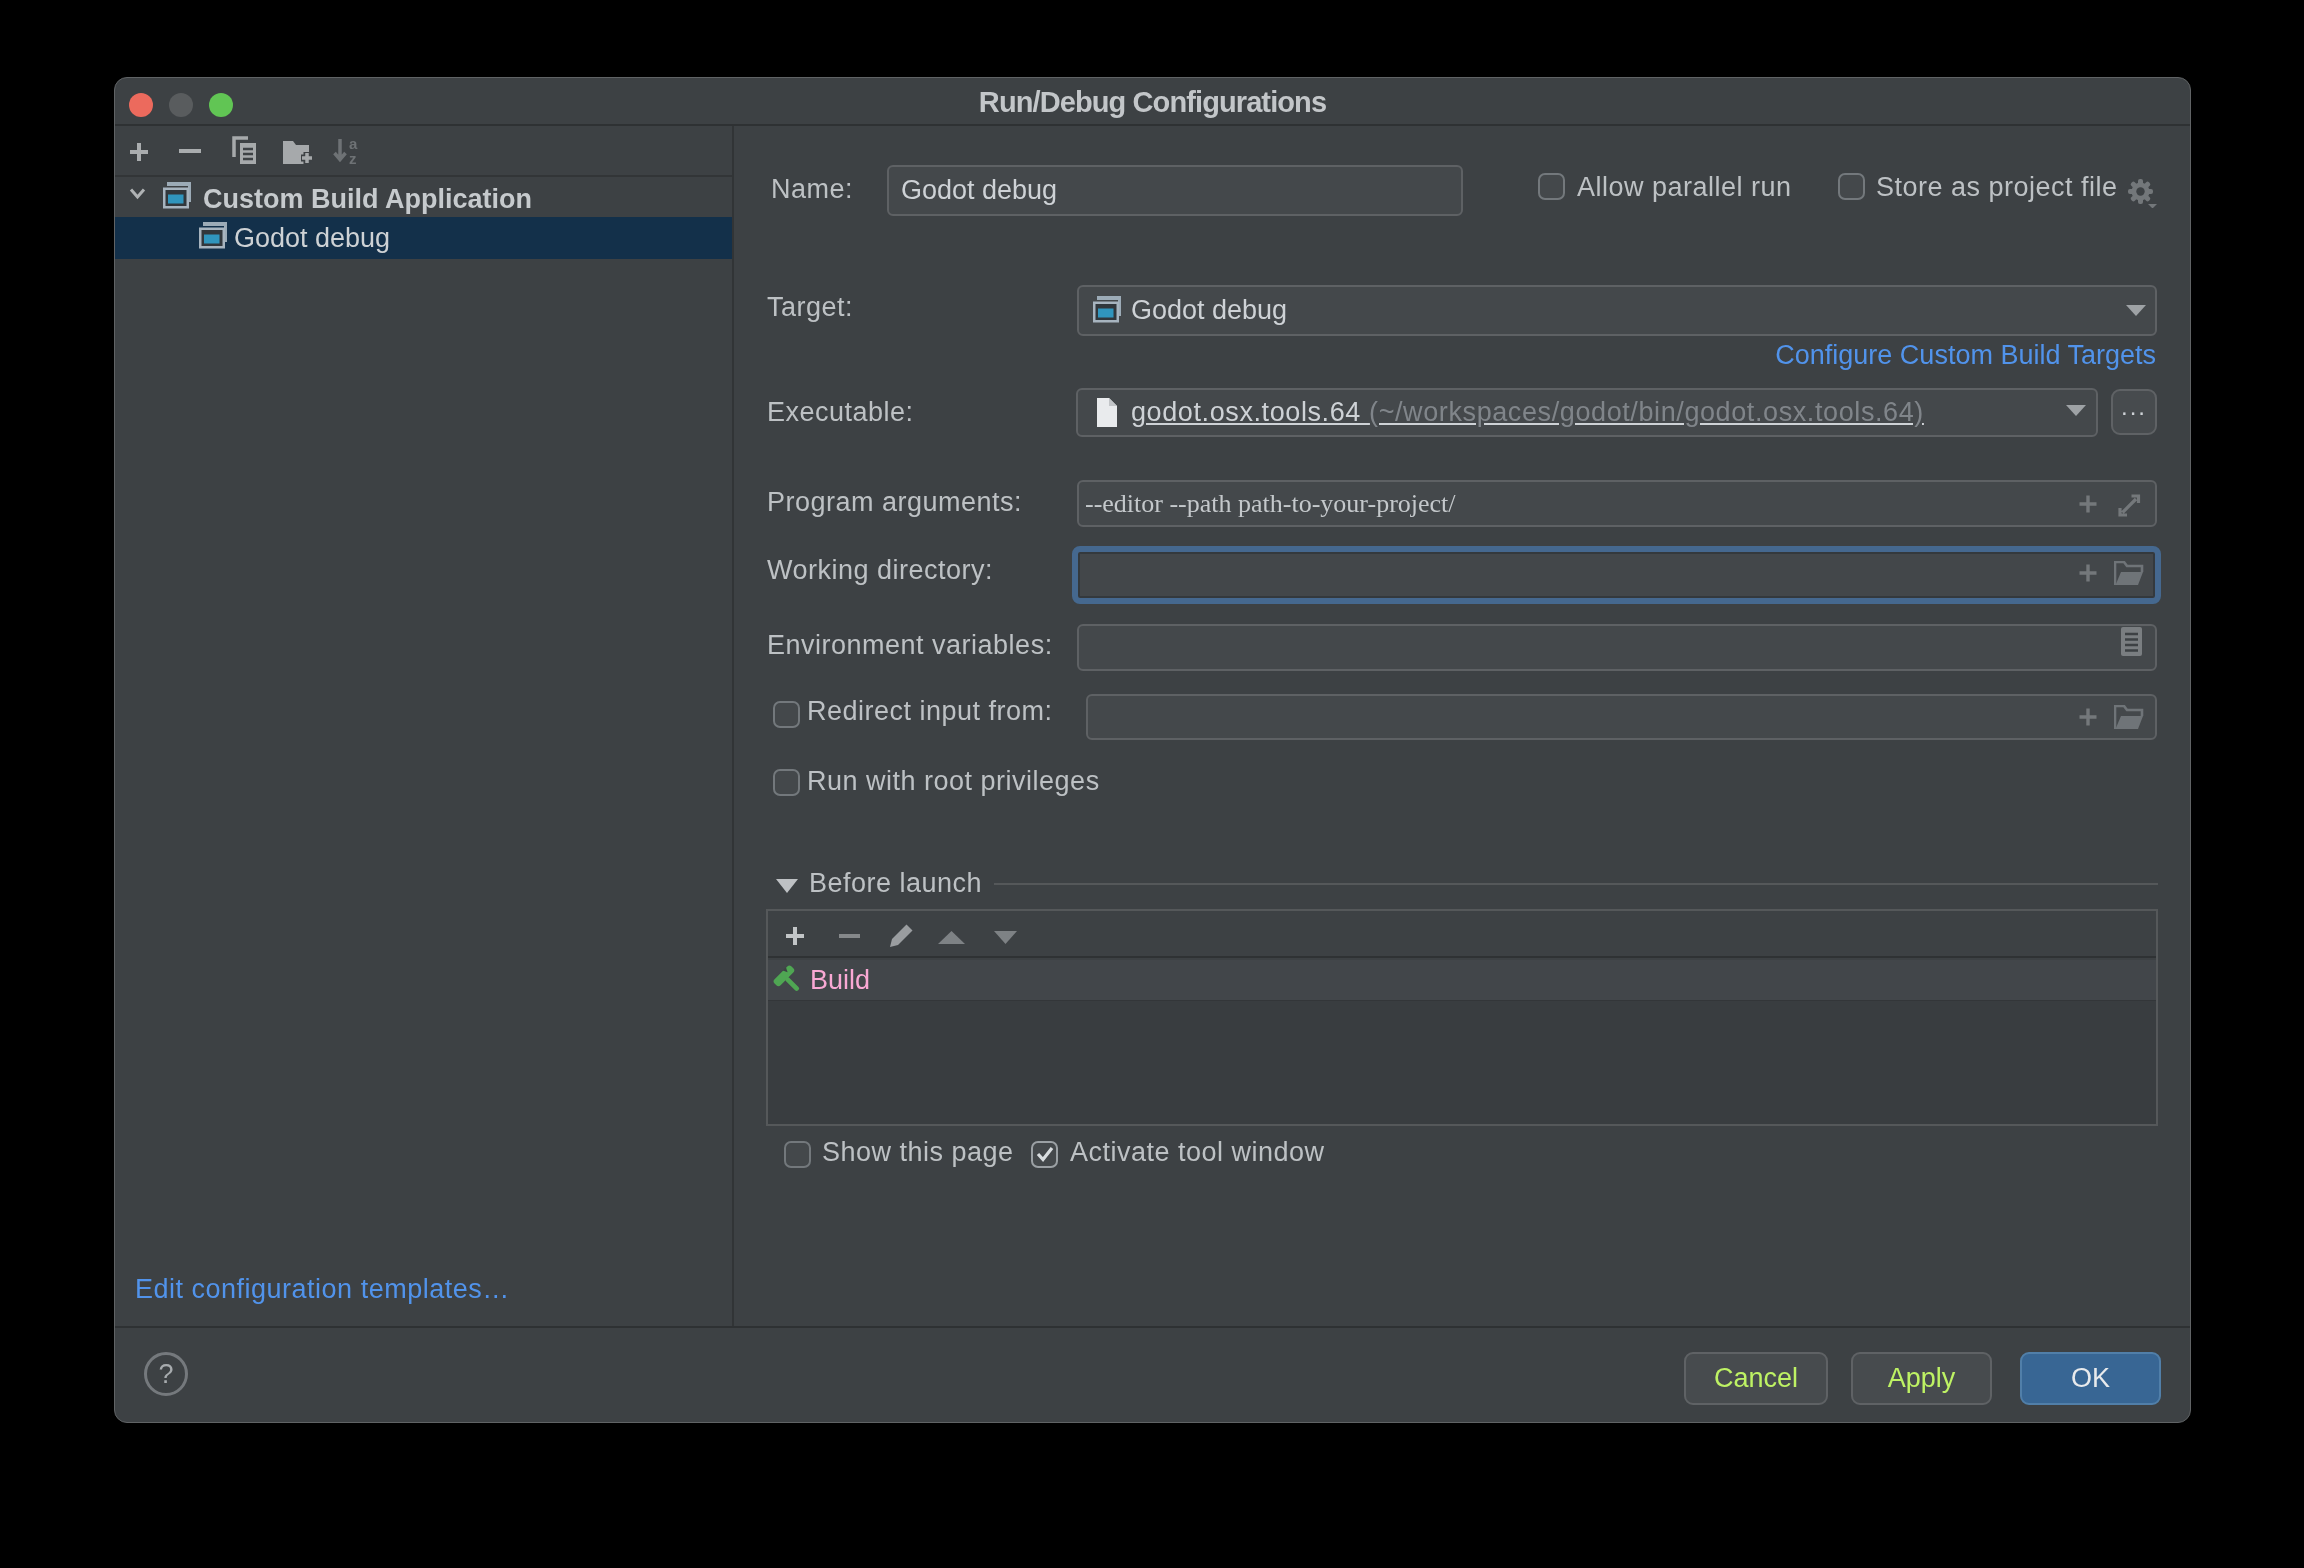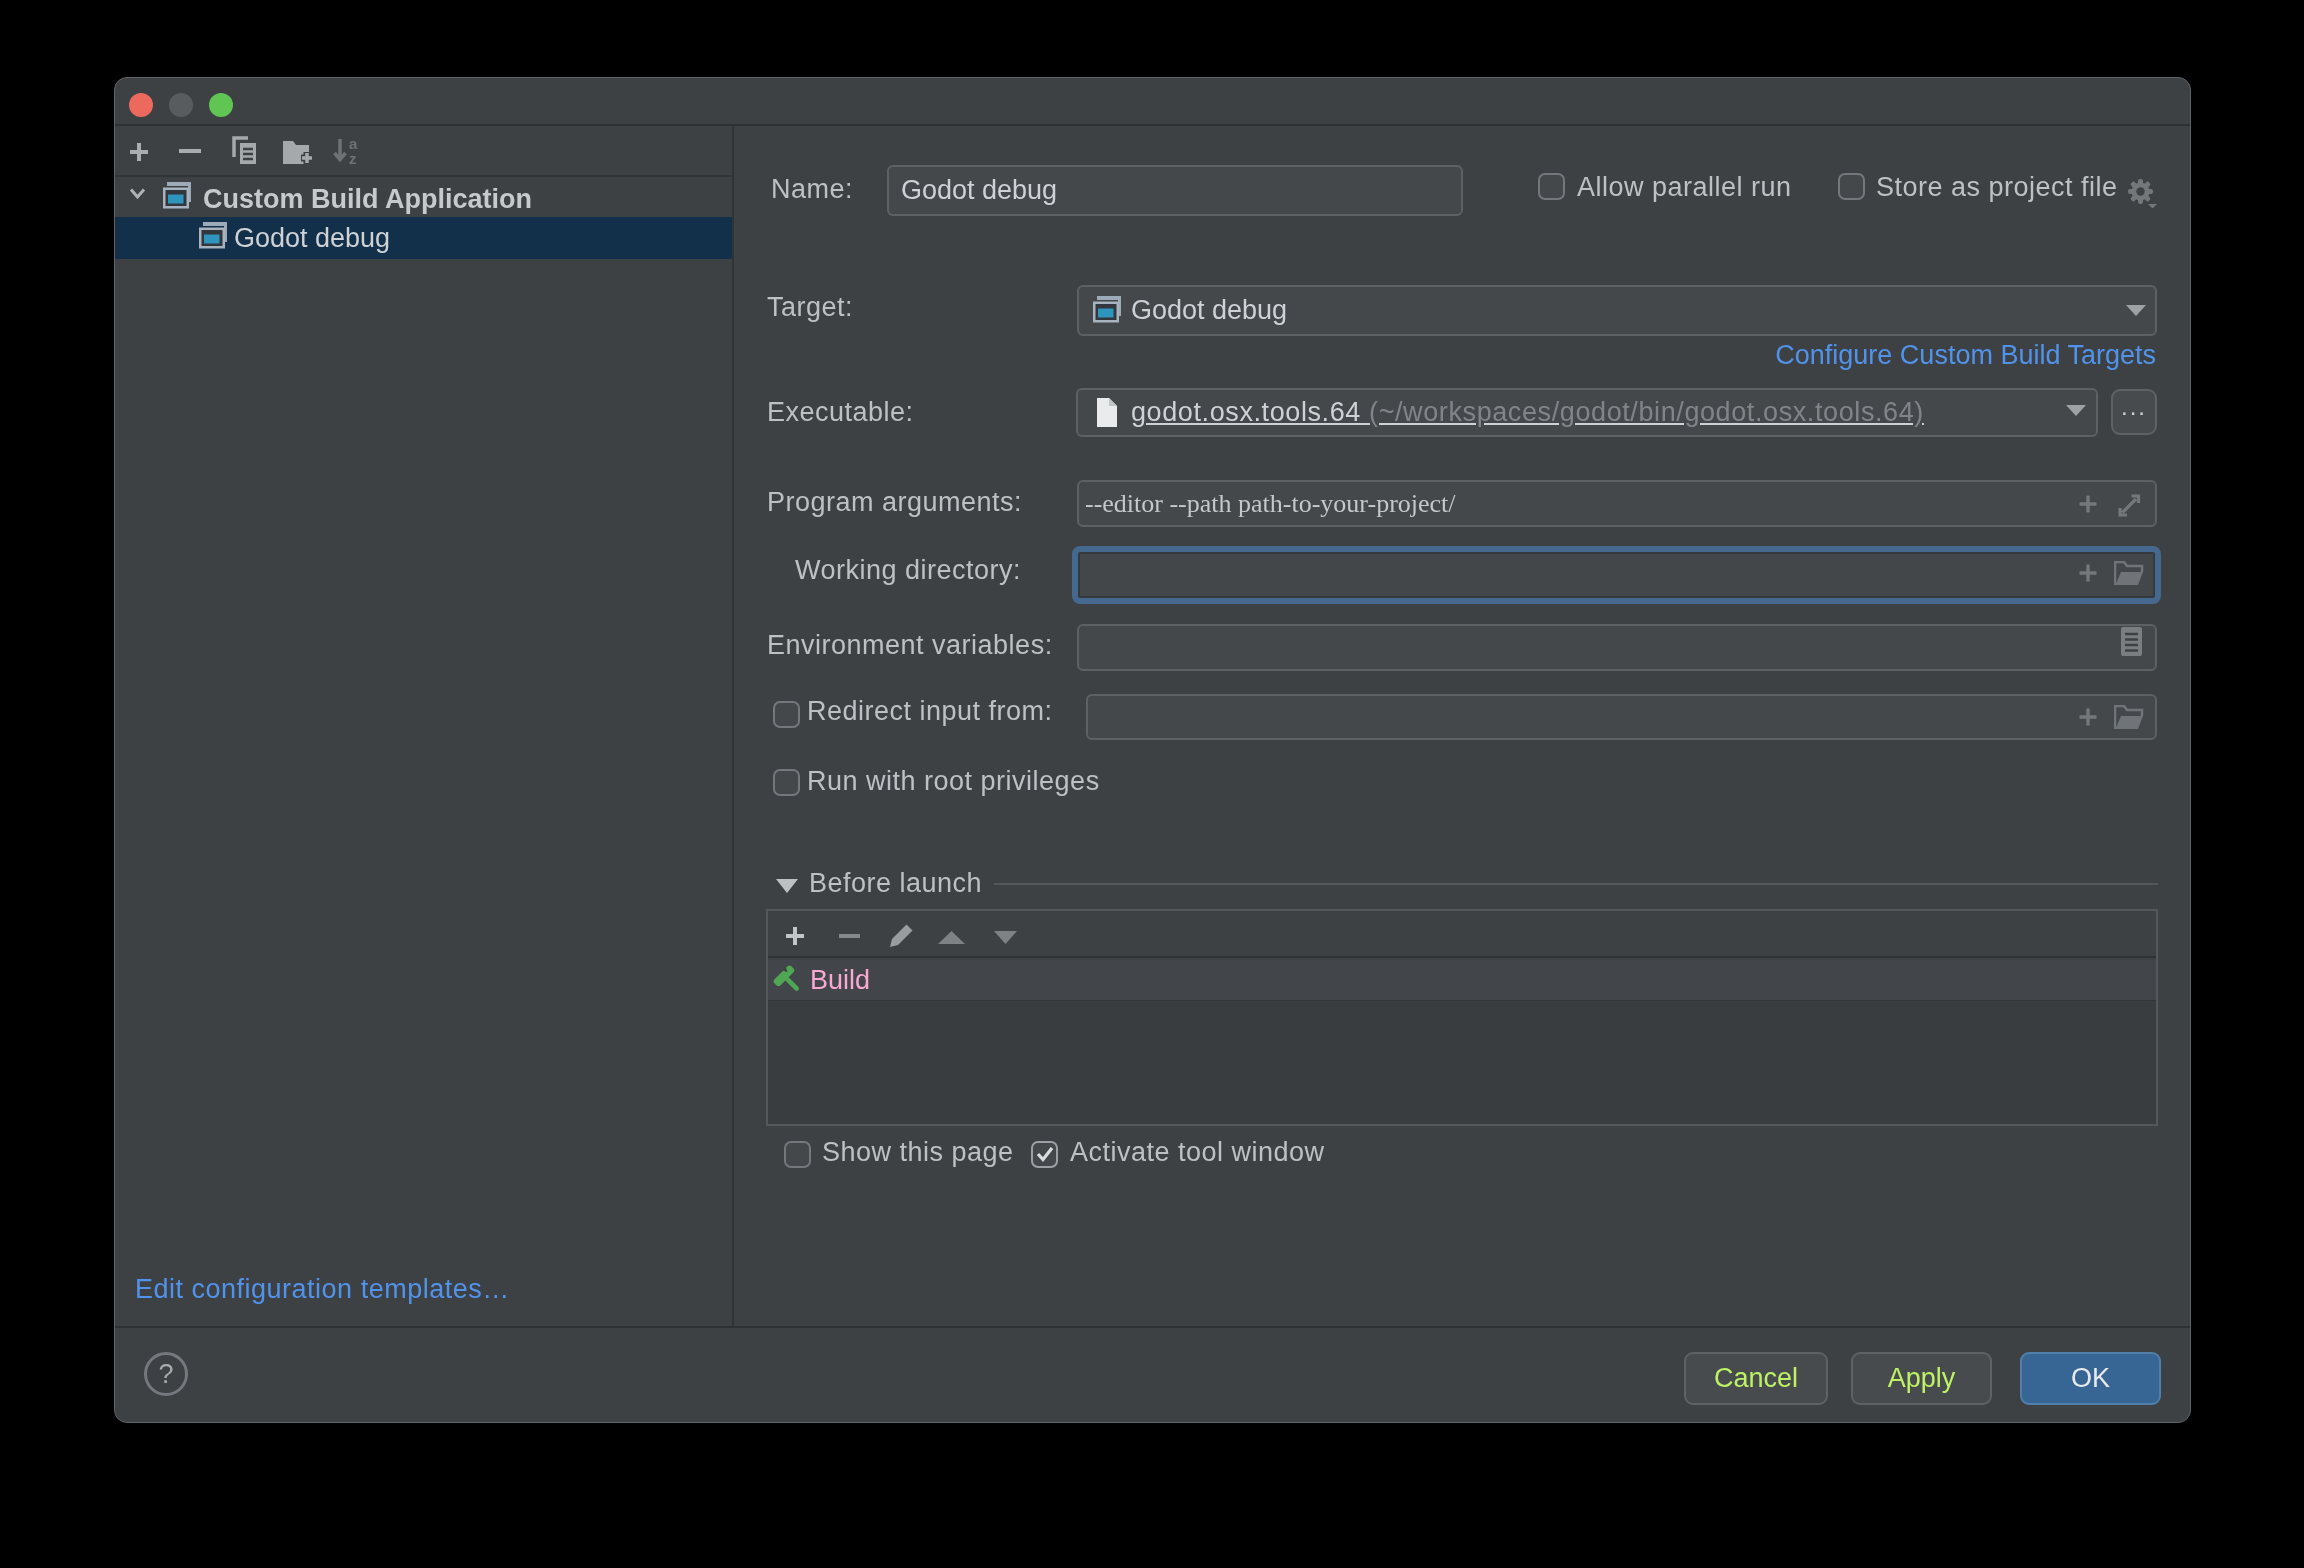--- a/index.html
+++ b/index.html
@@ -18,20 +18,21 @@
          display:flex; align-items:center; justify-content:center; }
 </style>
 </head>
 <body>
 <div class="win">
 
   <div class="abs" style="left:0;top:0;width:2075px;height:48px;border-bottom:2px solid #2E3133;border-radius:12px 12px 0 0;">
     <div class="abs" style="left:14px;top:15px;width:24px;height:24px;border-radius:50%;background:#EC6A5D;"></div>
     <div class="abs" style="left:54px;top:15px;width:24px;height:24px;border-radius:50%;background:#595C5E;"></div>
     <div class="abs" style="left:94px;top:15px;width:24px;height:24px;border-radius:50%;background:#61C554;"></div>
+    <div class="abs" style="left:0;top:8px;width:2075px;text-align:center;font-size:29px;font-weight:bold;color:#C3C6C9;letter-spacing:-0.9px;">Run/Debug Configurations</div>
   </div>
 
   <div class="abs" style="left:0;top:48px;width:617px;height:51px;border-bottom:2px solid #323537;"></div>
 
   <svg class="abs" style="left:13px;top:63px" width="22" height="22" viewBox="0 0 22 22">
       <path d="M11 2v18M2 11h18" stroke="#AAADAF" stroke-width="4" fill="none"></path>
     </svg>
   <div class="abs" style="left:64px;top:71px;width:22px;height:4px;background:#AAADAF;"></div>
   <svg class="abs" style="left:117px;top:58px" width="25" height="29" viewBox="0 0 25 29">
     <path d="M2 21 V2 h14" fill="none" stroke="#A6A9AB" stroke-width="3.5"></path>
@@ -123,21 +124,21 @@
   <div class="lbl" style="left:652px;top:409px;">Program arguments:</div>
   <div class="fld" style="left:962px;top:402px;width:1080px;height:47px;"></div>
   <div class="abs" style="left:970px;top:402px;height:47px;line-height:47px;font-family:Liberation Serif, serif;font-size:26px;color:#C4C8CB;">--editor --path path-to-your-project/</div>
   <svg class="abs" style="left:1963px;top:416px" width="20" height="20" viewBox="0 0 20 20">
       <path d="M10 1.5v17M1.5 10h17" stroke="#74787B" stroke-width="3.4" fill="none"></path>
     </svg>
   <svg class="abs" style="left:2001px;top:414px" width="26" height="27" viewBox="0 0 26 27">
       <path d="M6.5 20.5 L20 7 M15.5 4 h7 v7 M11 23 h-7 v-7" fill="none" stroke="#74787B" stroke-width="3.2"></path>
     </svg>
 
-  <div class="lbl" style="left:652px;top:477px;margin-left:28px;">Working directory:</div>
+  <div class="lbl" style="left:652px;top:477px;">Working directory:</div>
   <div class="abs" style="left:957px;top:468px;width:1089px;height:58px;border:6px solid #45688F;border-radius:8px;background:#43474A;box-shadow:inset 0 0 0 2px #34393d;"></div>
   <svg class="abs" style="left:1963px;top:485px" width="20" height="20" viewBox="0 0 20 20">
       <path d="M10 1.5v17M1.5 10h17" stroke="#74787B" stroke-width="3.4" fill="none"></path>
     </svg>
   <svg class="abs" style="left:1999px;top:483px" width="30" height="25" viewBox="0 0 30 25">
     <path d="M1 24 V1 h9 l3 4 h15 v6" fill="none" stroke="#6F7478" stroke-width="2.6"></path>
     <path d="M1.5 24 L7 11 h22 l-5 13 z" fill="#6F7478"></path>
   </svg>
 
   <div class="lbl" style="left:652px;top:552px;">Environment variables:</div>

